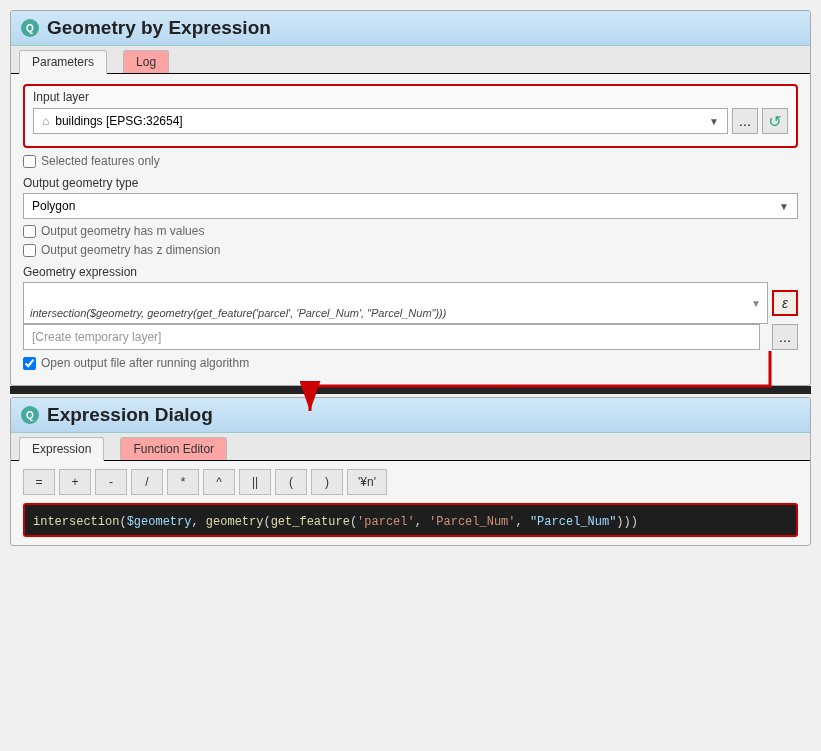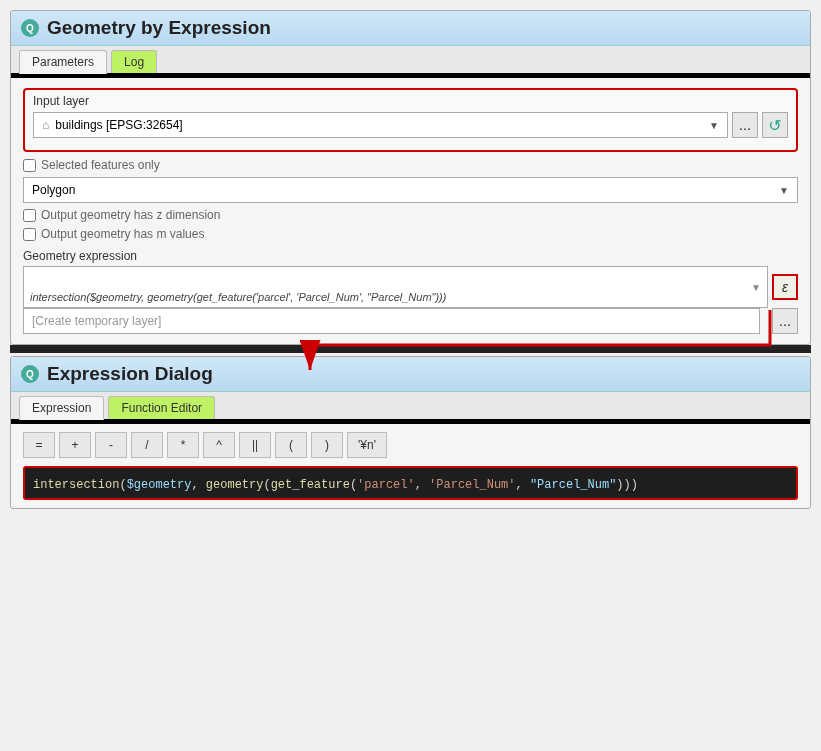--- a/index.html
+++ b/index.html
@@ -46,32 +46,32 @@
     }
 
     .dialog-title {
       font-size: 19px;
       font-weight: bold;
       color: #222;
     }
 
     .dialog-tabs {
       display: flex;
-      border-bottom: 5px solid #000000;
+      border-bottom: 1px solid #000000;
       background: #e8e8e8;
       padding: 4px 8px 0 8px;
-      gap: 4px;
+      gap: 16px;
     }
 
     .tab {
       padding: 4px 12px;
       cursor: pointer;
       border: 1px solid #bbb;
       border-bottom: none;
-      background: #bef264;
+      background: #fca5a5;
       border-radius: 3px 3px 0 0;
       font-size: 12px;
       color: #333;
     }
 
     .tab.active {
       background: #f5f5f5;
       border-bottom: 1px solid #f5f5f5;
       margin-bottom: -1px;
     }
@@ -321,33 +321,34 @@
         <div class="btn-small">…</div>
         <div class="btn-small" style="color:#2a8; font-size:16px;">↺</div>
       </div>
     </div>
 
     <div class="checkbox-row">
       <input type="checkbox" style="">
       <span>Selected features only</span>
     </div>
 
+    <div class="field-label">Output geometry type</div>
     <div class="select-row">
       <span>Polygon</span>
       <span class="select-arrow">▼</span>
     </div>
 
+    <div class="checkbox-row">
+      <input type="checkbox" style="">
+      <span>Output geometry has m values</span>
+    </div>
+
     <div class="checkbox-row" style="margin-top:5px;">
       <input type="checkbox" style="">
       <span>Output geometry has z dimension</span>
-    </div>
-
-    <div class="checkbox-row">
-      <input type="checkbox" style="">
-      <span>Output geometry has m values</span>
     </div>
 
     <div class="field-label">Geometry expression</div>
     <div class="expression-section">
       <div class="expression-row">
         <div class="expression-input">
           <span class="expr-text">intersection($geometry, geometry(get_feature('parcel', 'Parcel_Num', "Parcel_Num")))</span>
           <span style="margin-left:auto; color:#888; font-size:10px;">▼</span>
         </div>
         <div class="btn-epsilon">
@@ -356,20 +357,24 @@
       </div>
     </div>
 
     <div class="modified-row">
       <div class="modified-input">
         <span style="color:#999;">[Create temporary layer]</span>
       </div>
       <div class="btn-small">…</div>
     </div>
 
+    <div class="checkbox-row" style="margin-top:6px;">
+      <input type="checkbox" checked="" style="">
+      <span>Open output file after running algorithm</span>
+    </div>
   </div>
 </div>
 
 <div style="position:relative; height:0; overflow:visible; margin:0 10px;">
   <svg width="800" height="80" style="position:absolute; top:-55px; left:0; pointer-events:none; z-index:20;">
 
     <defs>
       <marker id="arrowhead" markerWidth="10" markerHeight="7" refX="10" refY="3.5" orient="auto">
         <polygon points="0 0, 10 3.5, 0 7" fill="#cc0000"></polygon>
       </marker>

